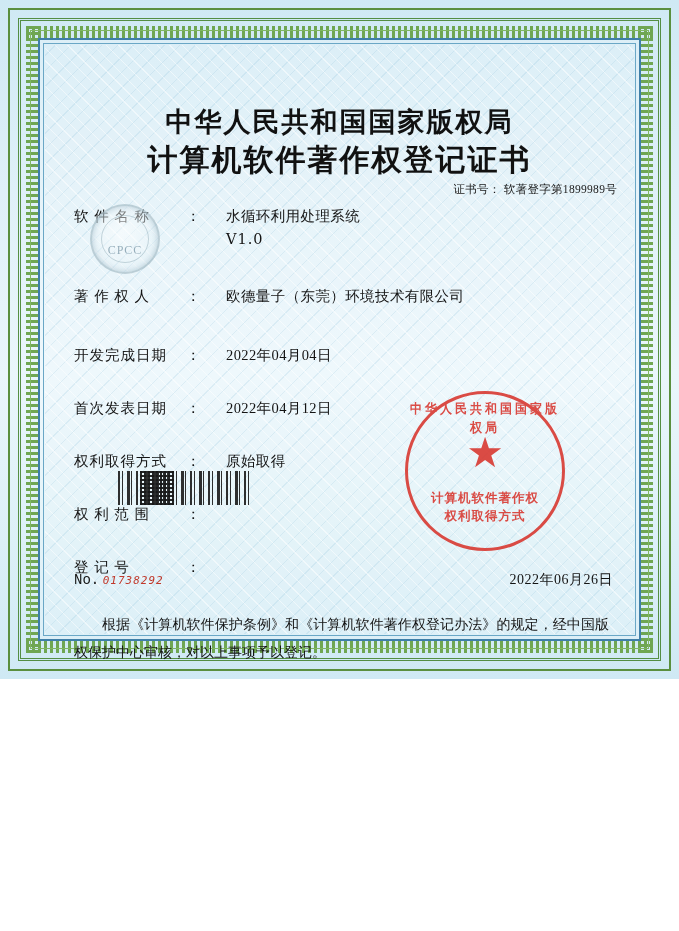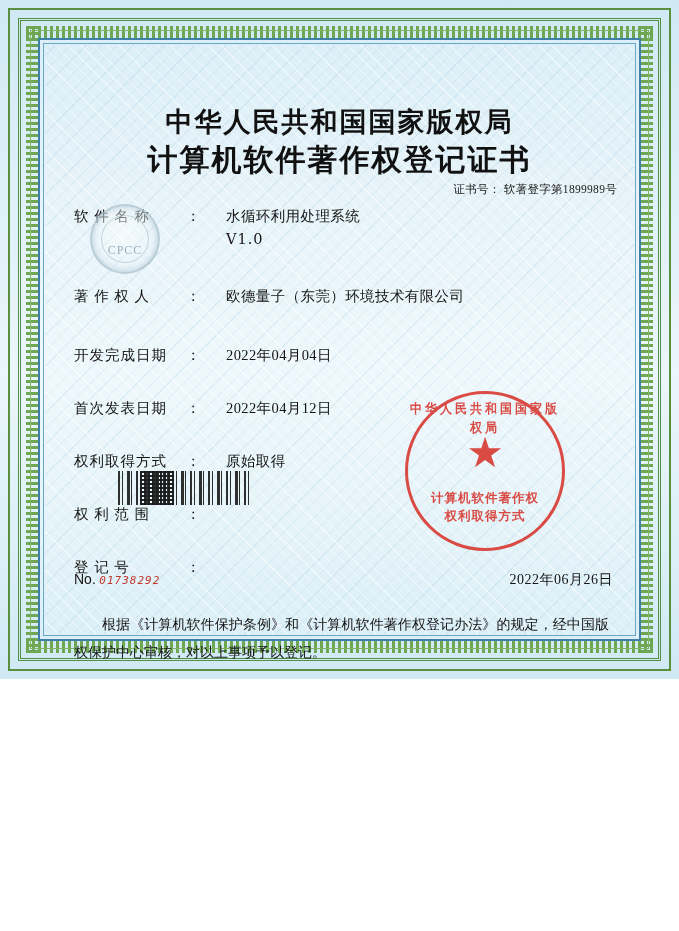--- a/index.html
+++ b/index.html
@@ -265,21 +265,21 @@
     left: 18px;
     right: 10px;
     bottom: 34px;
     display: flex;
     justify-content: space-between;
     align-items: baseline;
     font-size: 14px;
     color: #141414;
   }
   .footer .no-label {
-    font-family: Liberation Sans, sans-serif;
+    font-family: Liberation Mono, monospace;
   }
   .footer .no-value {
     color: #c0392b;
     font-family: "DejaVu Sans Mono", monospace;
     letter-spacing: 1px;
     font-size: 11px;
     font-style: italic;
   }
   .footer .date {
     letter-spacing: 0.5px;

